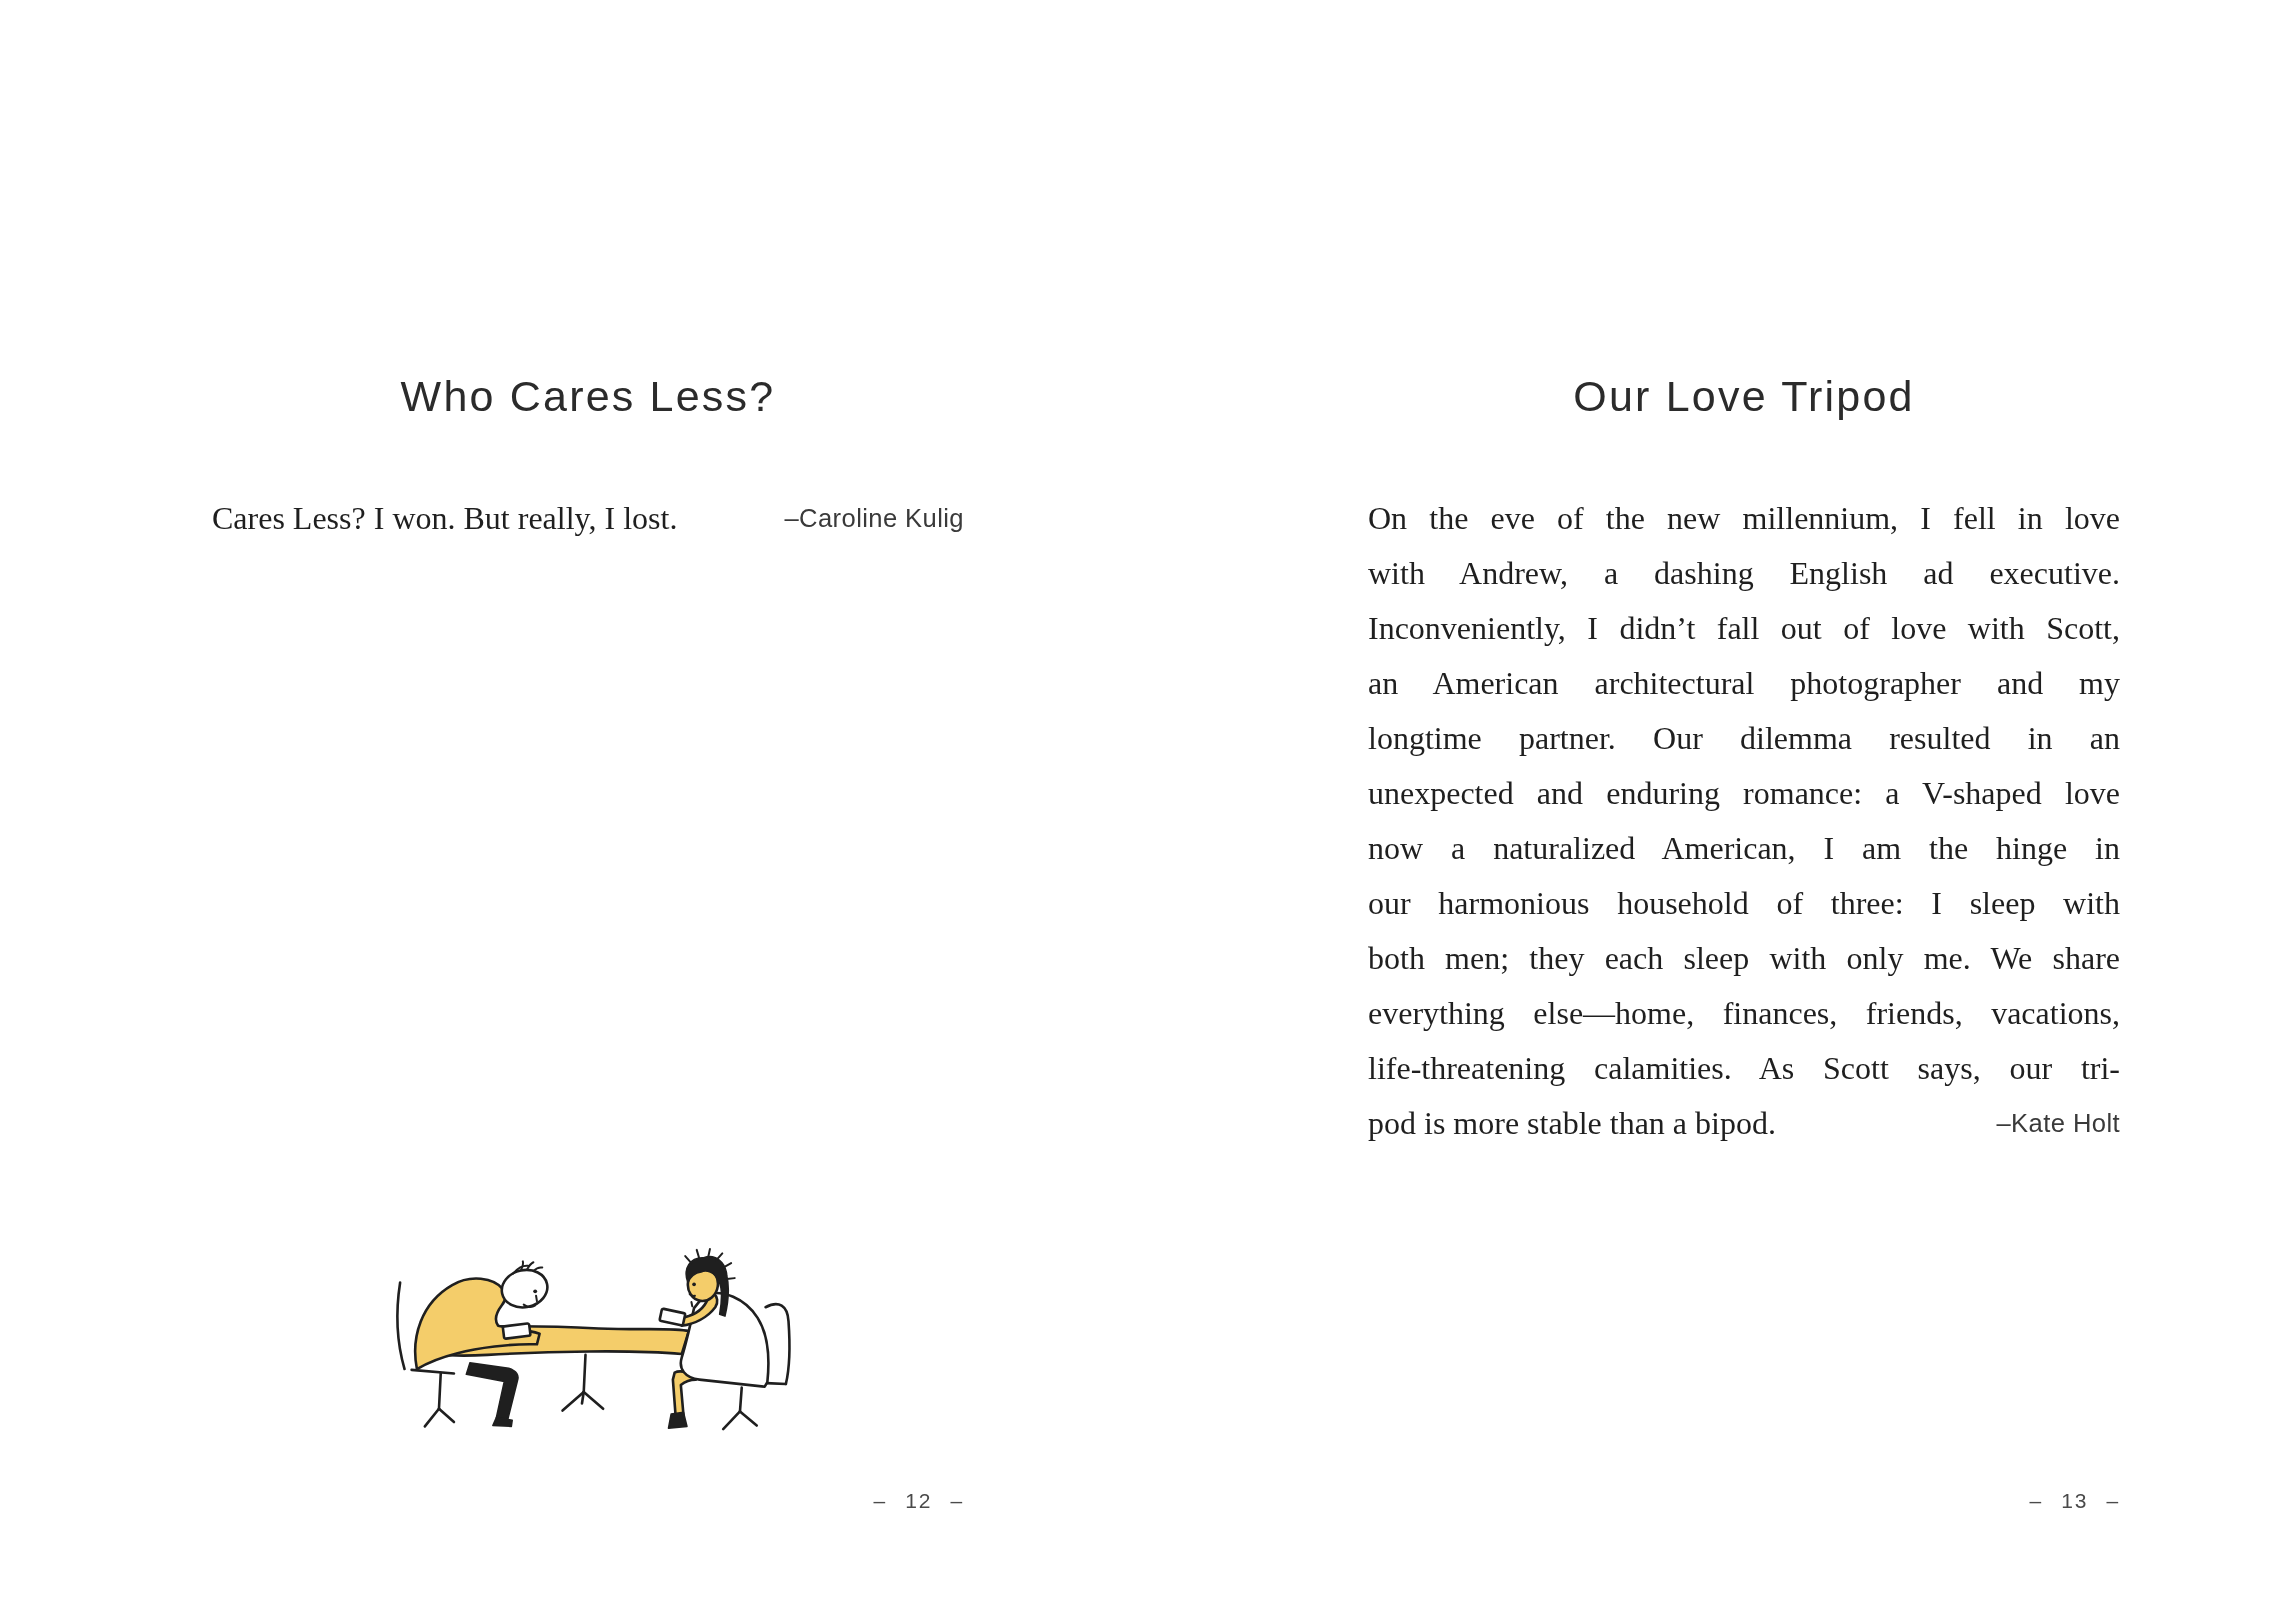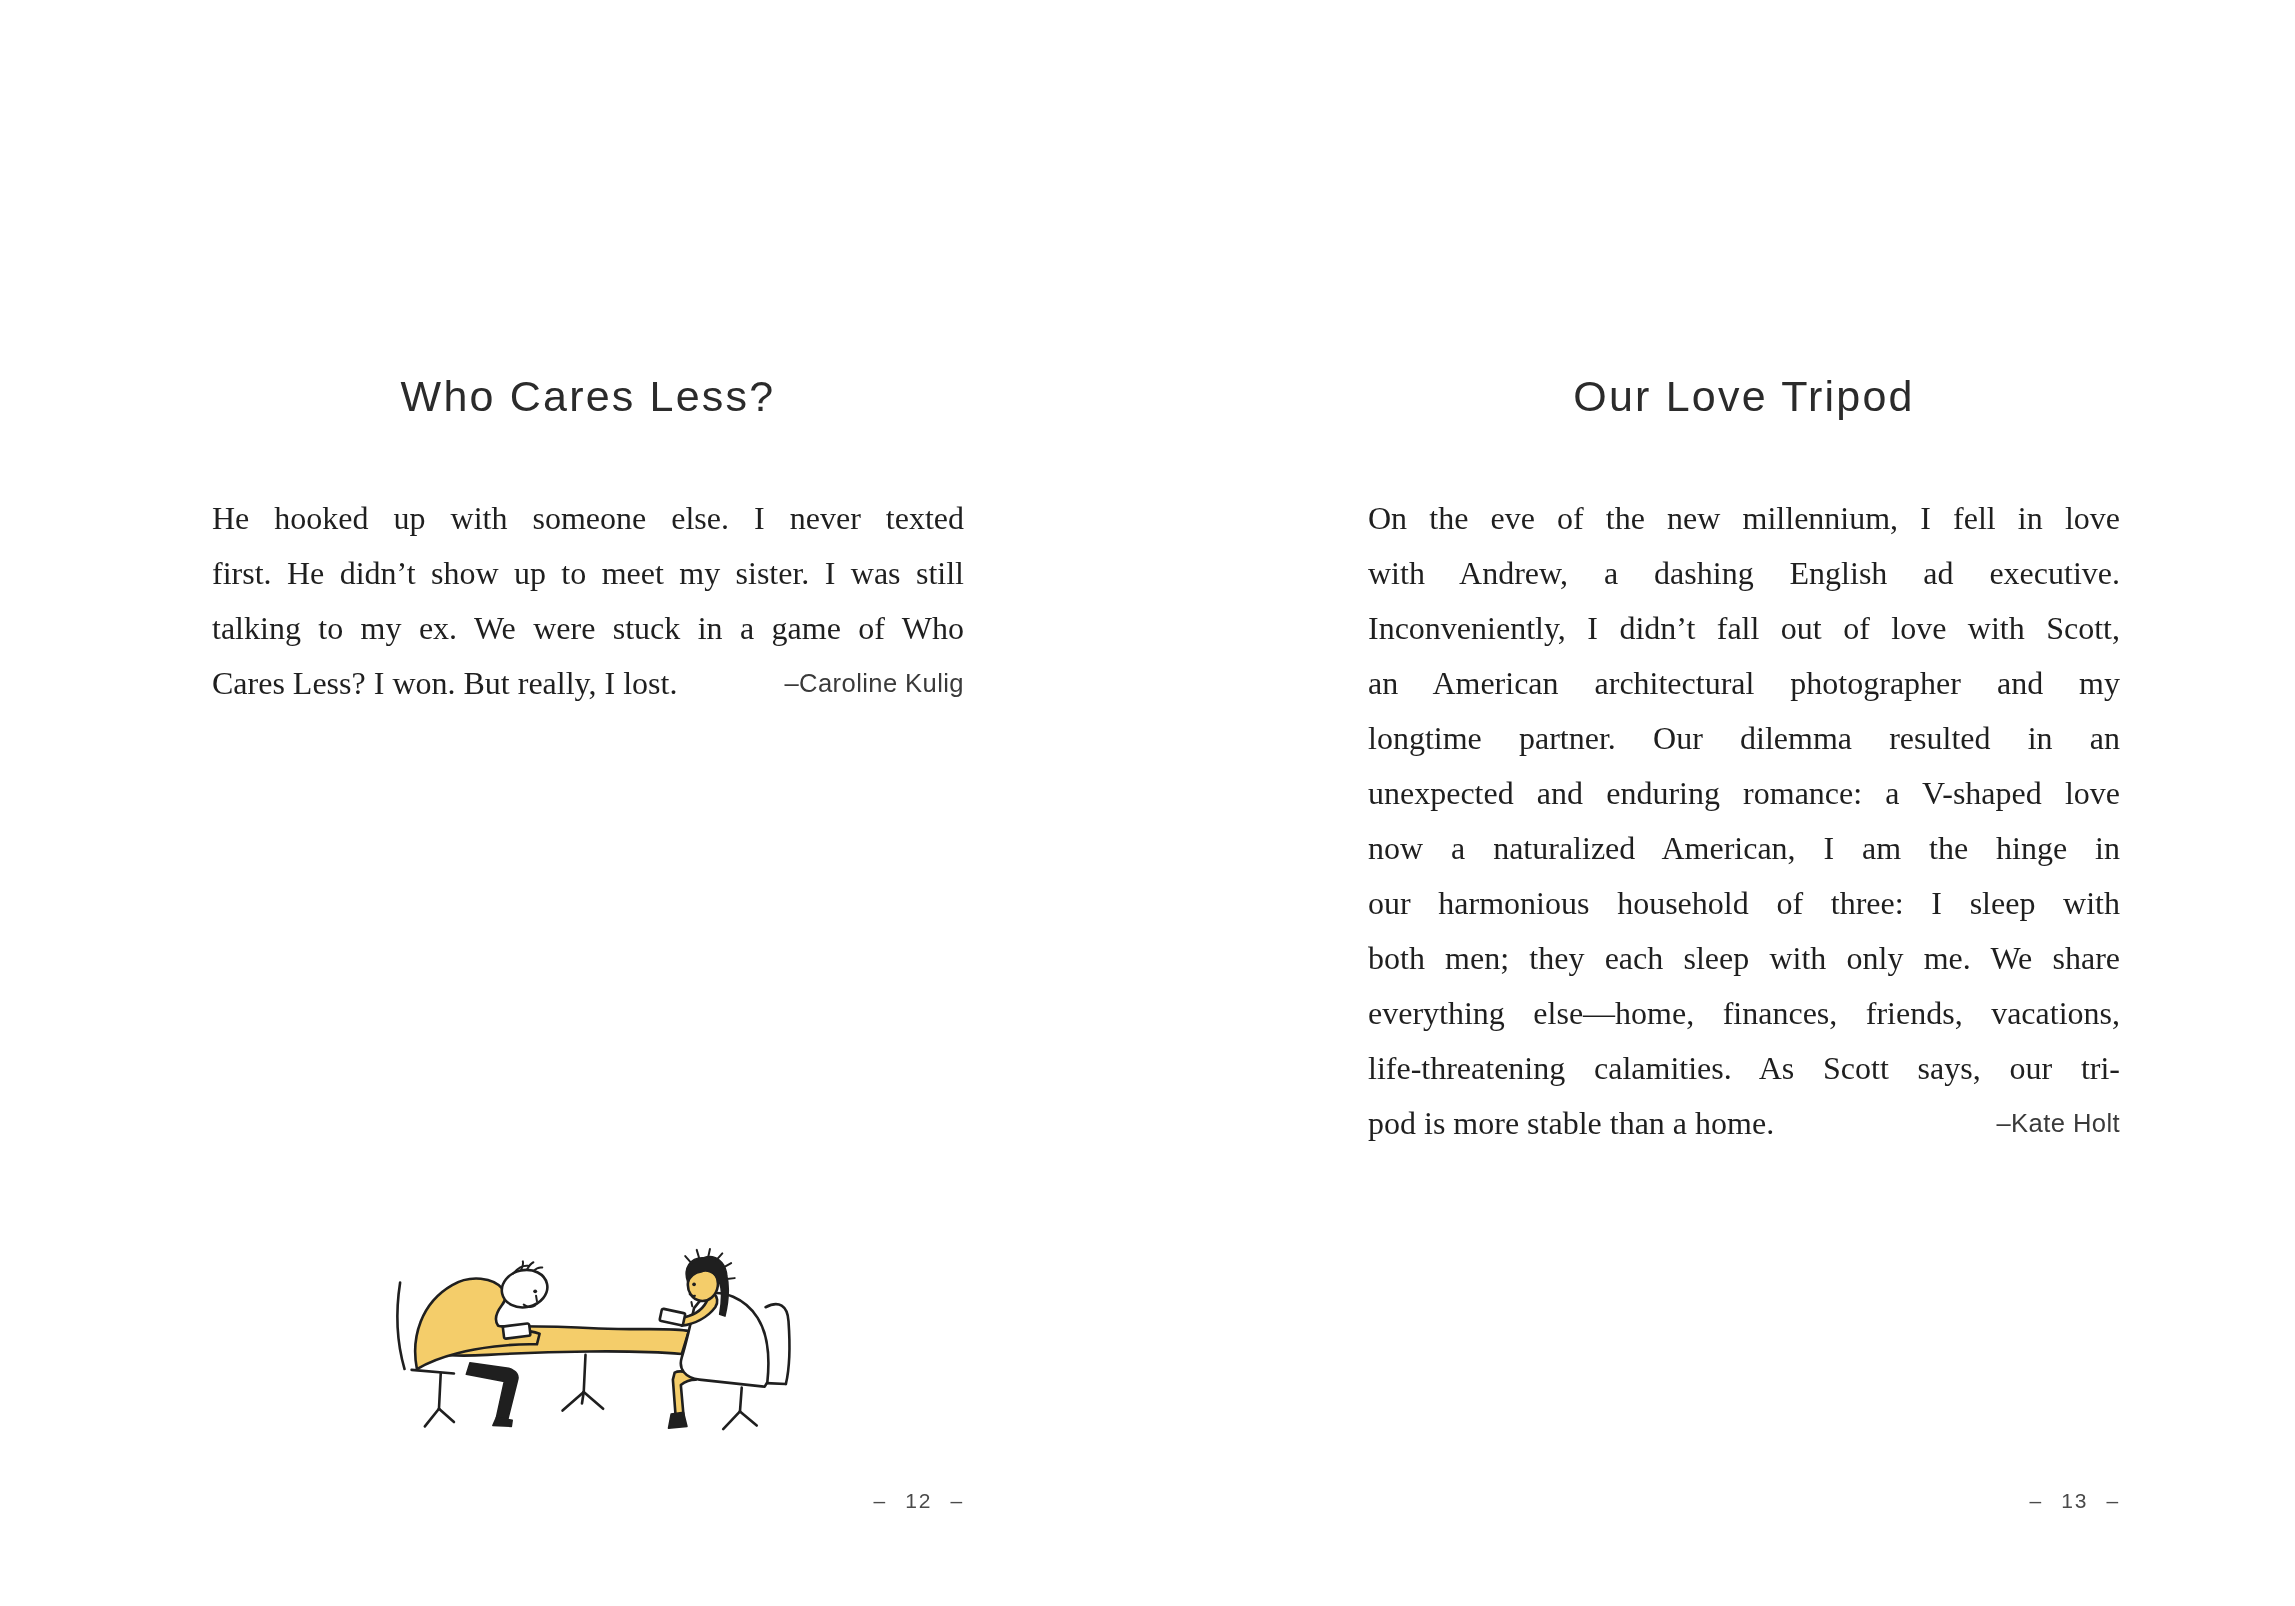--- a/index.html
+++ b/index.html
@@ -90,25 +90,20 @@
     vector-effect: non-scaling-stroke;
   }
 </style>
 </head>
 <body>
 
 <section class="page-col left">
   <h1 class="page-title">Who Cares Less?</h1>
 
   <div class="body-par">
-    <div>
-        <div class="pline">He hooked up with someone else. I never texted</div>
-        <div class="pline">first. He didn’t show up to meet my sister. I was still</div>
-        <div class="pline">talking to my ex. We were stuck in a game of Who</div>
-      </div>
     <div class="pline last-line">
       <span>Cares Less? I won. But really, I lost.</span>
       <span class="attribution">–Caroline Kulig</span>
     </div>
   </div>
 
   <svg class="illustration" viewBox="0 0 520 250" fill="none" stroke-linecap="round" stroke-linejoin="round">
 
     <g stroke="var(--illustration-line)" stroke-width="2.6">
       <path d="M 33 48 C 28 80 29 115 38 146"></path>
@@ -191,20 +186,20 @@
         <div class="pline">an American architectural photographer and my</div>
         <div class="pline">longtime partner. Our dilemma resulted in an</div>
         <div class="pline">unexpected and enduring romance: a V-shaped love</div>
         <div class="pline">now a naturalized American, I am the hinge in</div>
         <div class="pline">our harmonious household of three: I sleep with</div>
         <div class="pline">both men; they each sleep with only me. We share</div>
         <div class="pline">everything else—home, finances, friends, vacations,</div>
         <div class="pline">life-threatening calamities. As Scott says, our tri-</div>
       </div>
     <div class="pline last-line">
-      <span>pod is more stable than a home.</span>
+      <span>pod is more stable than a bipod.</span>
       <span class="attribution">–Kate Holt</span>
     </div>
   </div>
 
   <div class="page-number">– 13 –</div>
 </section>
 
 
 </body></html>

